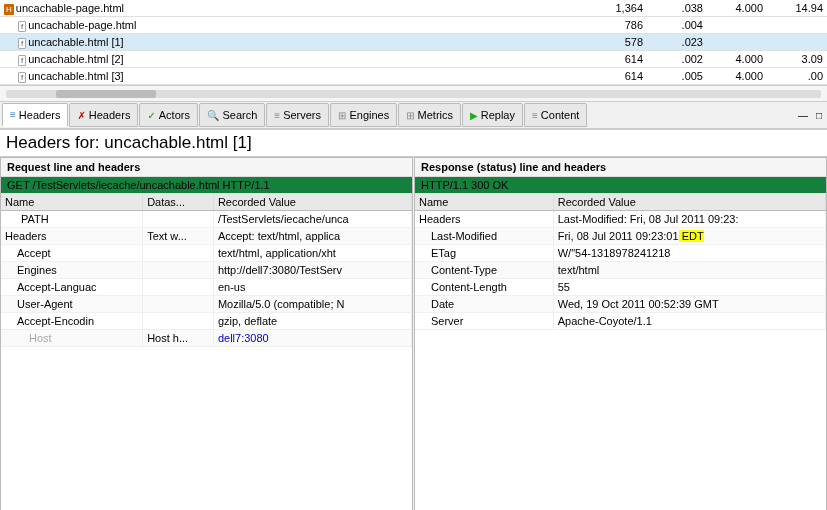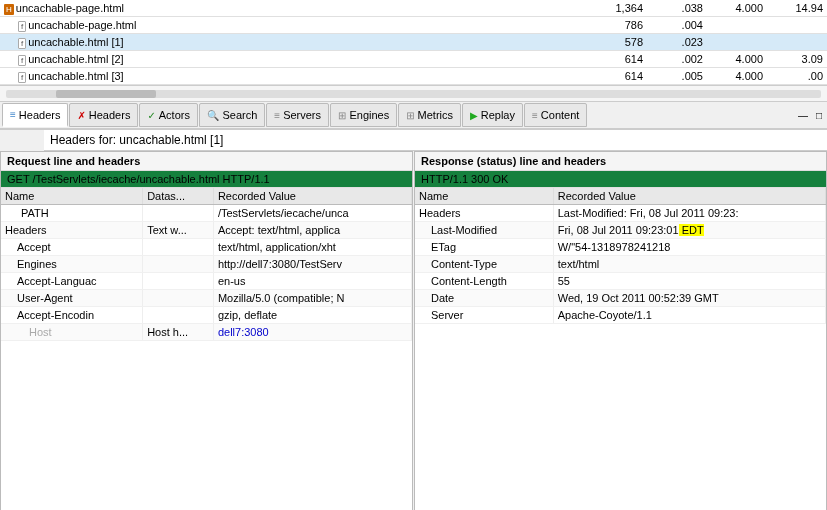--- a/index.html
+++ b/index.html
@@ -21,21 +21,21 @@
 
     
     .tabs-bar { background: #f0f0f0; border-bottom: 2px solid #ccc; display: flex; align-items: center; padding: 1px 2px; height: 28px; gap: 1px; position: relative; }
     .tab { display: flex; align-items: center; padding: 2px 7px; border: 1px solid #bbb; background: #e8e8e8; border-radius: 2px 2px 0 0; cursor: pointer; gap: 3px; height: 24px; font-size: 11px; white-space: nowrap; }
     .tab.active { background: #fff; border-bottom: 2px solid #fff; z-index: 1; }
     .tab-icon { font-size: 10px; }
     .tab-controls { margin-left: auto; display: flex; gap: 2px; }
     .tab-ctrl-btn { font-size: 10px; padding: 1px 3px; cursor: pointer; }
 
     
-    .headers-for { background: #fff; padding: 3px 6px; border-bottom: 1px solid #ccc; font-size: 12px; margin-left: 44px; }
+    .headers-for { background: #fff; padding: 3px 6px; border-bottom: 1px solid #ccc; font-size: 17px; }
 
     
     .main-content { display: flex; background: #f0f0f0; gap: 1px; height: calc(510px - 110px); }
 
     
     .panel { flex: 1; background: #fff; border: 1px solid #bbb; overflow: hidden; display: flex; flex-direction: column; }
     .panel-section-title { padding: 3px 6px; font-weight: bold; background: #f5f5f5; border-bottom: 1px solid #ddd; font-size: 11px; }
     .panel-subtitle { padding: 2px 6px; background: #15803d; border-bottom: 1px solid #e0e0e0; font-size: 11px; }
     .panel-table { width: 100%; border-collapse: collapse; }
     .panel-table th { background: #e8e8e8; border-bottom: 1px solid #bbb; padding: 2px 4px; text-align: left; font-weight: normal; border-right: 1px solid #ddd; }

